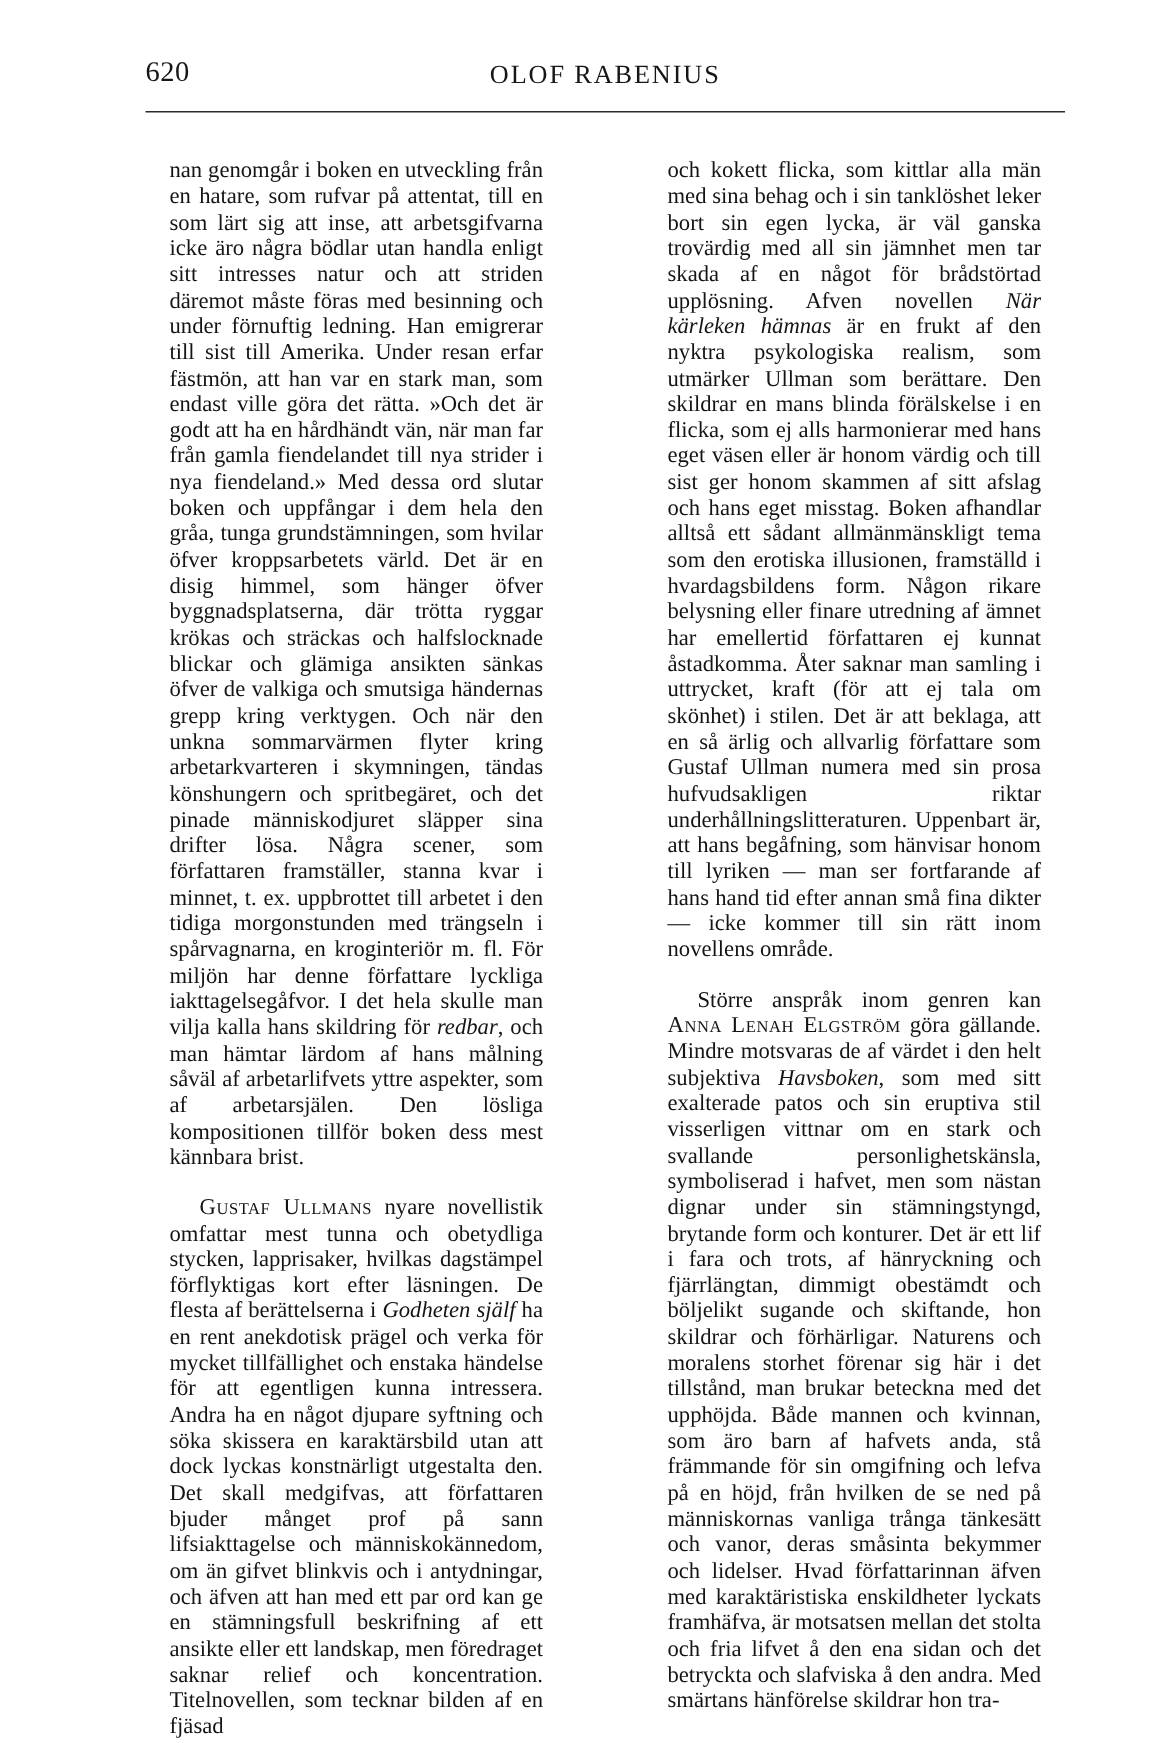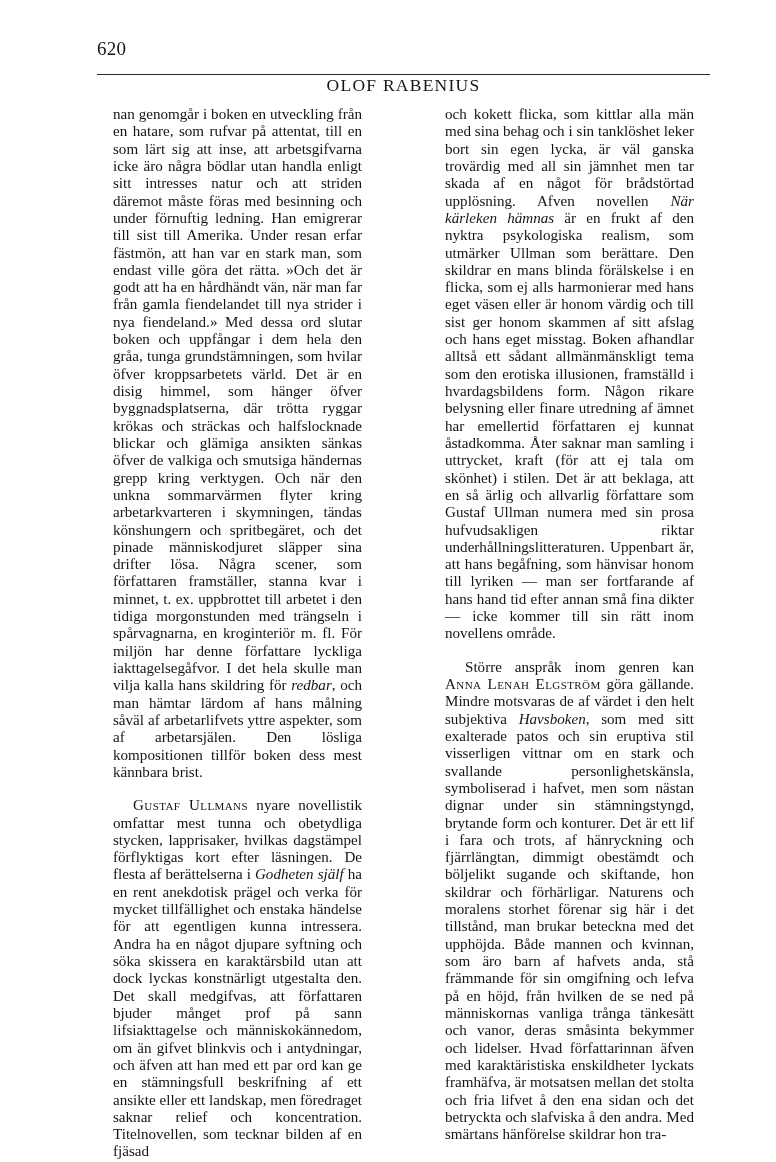--- a/index.html
+++ b/index.html
@@ -47,21 +47,20 @@
   }
   .head-title {
     position: absolute;
     left: 0;
     top: 1px;
     width: 613px;
     text-align: center;
     font-size: 17.5px;
     letter-spacing: 1.25px;
     color: #161616;
-    margin-top: 36px;
   }
   .head-rule {
     position: absolute;
     left: 97px;
     top: 74px;
     width: 613px;
     height: 1px;
     background: #2a2a2a;
   }
 

